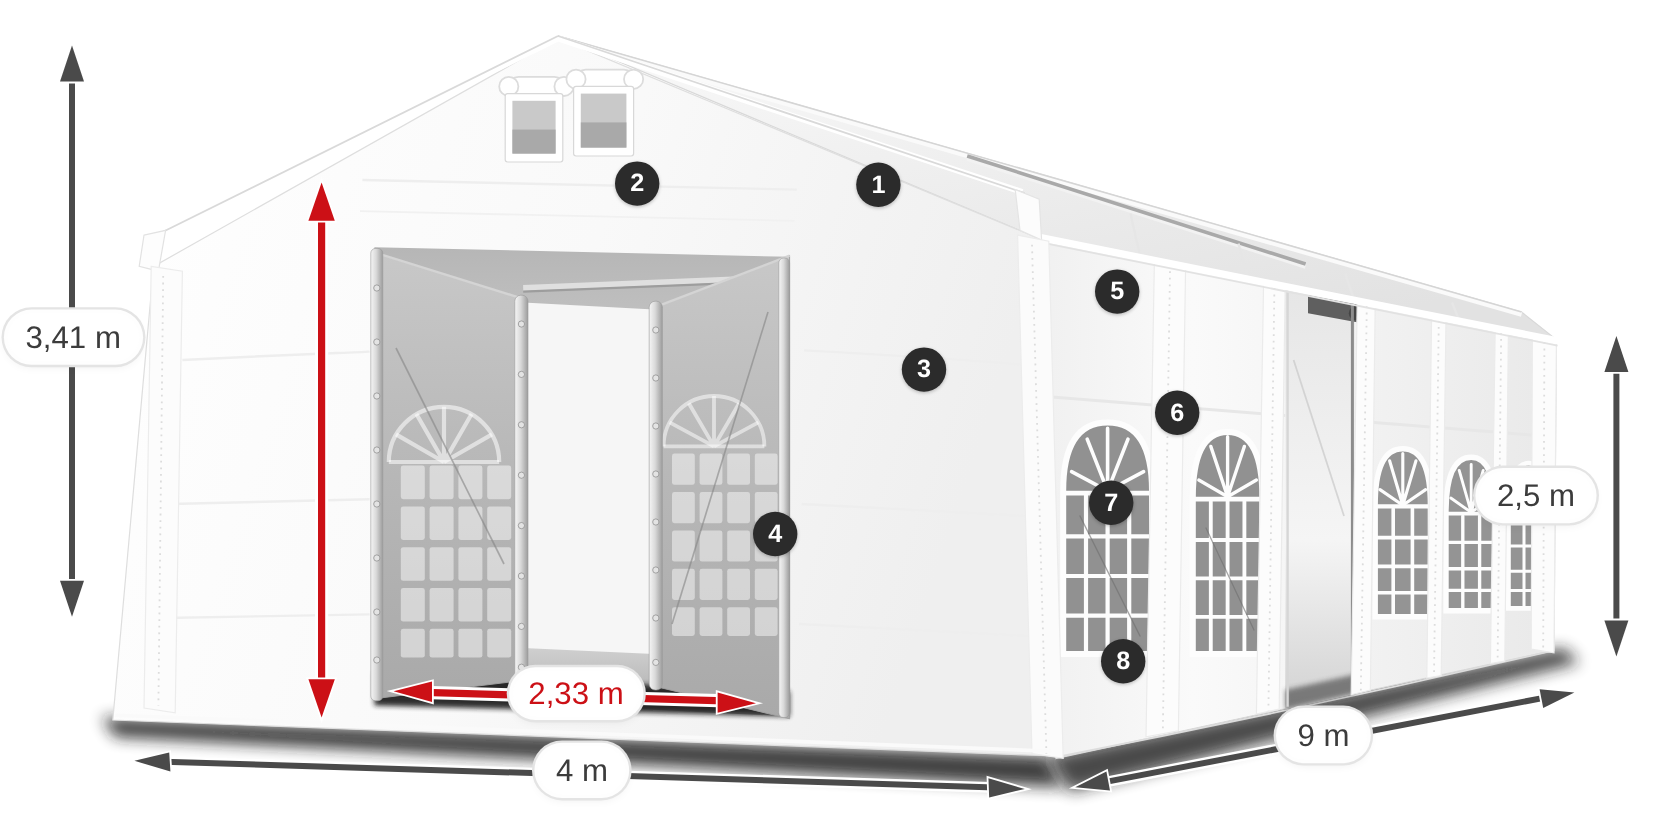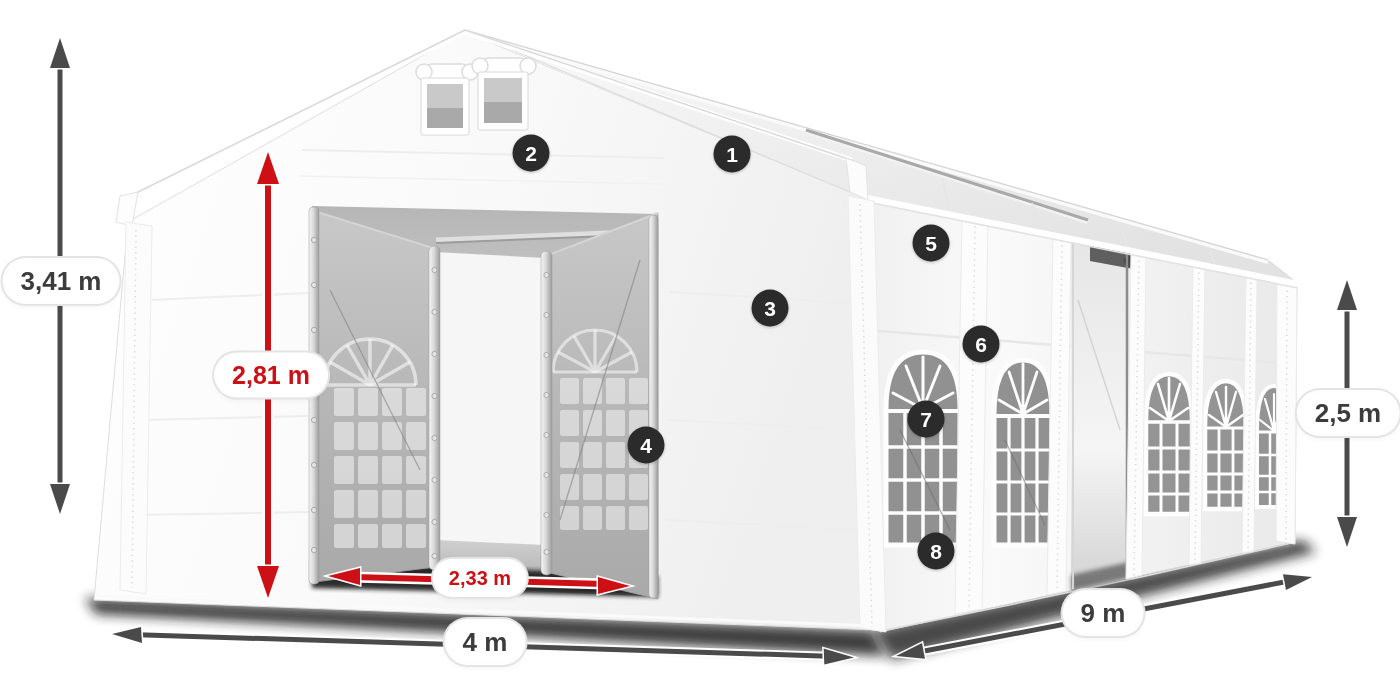--- a/index.html
+++ b/index.html
@@ -14,28 +14,28 @@
   html,body{margin:0;padding:0;background:var(--background);}
   .stage{
     position:relative;width:1400px;height:700px;overflow:hidden;
     background:var(--background);
     font-family:"Liberation Sans", sans-serif;
   }
   .stage svg{position:absolute;left:0;top:0;}
   .dim-label{
     position:absolute;transform:translate(-50%,-50%);
     background:#ffffff;border-radius:20px;padding:7px 15px;
-    font-weight:bold;font-size:26px;line-height:1;white-space:nowrap;
+    font-weight:normal;font-size:26px;line-height:1;white-space:nowrap;
     box-shadow:0 0 0 3px rgba(255,255,255,.95), 0 0 0 5px #e4e4e4, 0 3px 9px rgba(0,0,0,.10);
     z-index:20;
     text-align:right;
   }
   .dim-label.dark{color:var(--label-text-dark);}
   .dim-label.red{color:var(--label-text-red);font-size:25px;}
-  .dim-label.small{font-size:20px;padding:6px 13px;}
+  .dim-label.small{font-size:26px;padding:6px 13px;}
   .callout-badge{
     position:absolute;transform:translate(-50%,-50%);
     width:37px;height:37px;border-radius:50%;
     background:var(--badge-bg);color:var(--badge-text);
     display:flex;align-items:center;justify-content:center;
     font-weight:bold;font-size:21px;z-index:30;
     box-shadow:0 1px 3px rgba(0,0,0,.25);
     cursor:pointer;
   }
   .arrow-shaft-dark{stroke:var(--arrow-dark);fill:none;}
@@ -377,25 +377,24 @@
   </g>
   <g>
     <path class="arrow-halo" stroke-width="10" d="M1347,294 L1347,533"></path>
     <path class="arrow-shaft-dark" stroke-width="5" d="M1347,296 L1347,531"></path>
     <polygon class="arrow-head-dark" points="1347,280 1337,310 1357,310"></polygon>
     <polygon class="arrow-head-dark" points="1347,547 1337,517 1357,517"></polygon>
   </g>
 </svg>
 
 <div class="dim-label dark" style="left:61px;top:281px">3,41 m</div>
-<div class="dim-label red" style="left:271px;top:375px">2,81 m</div>
 <div class="dim-label red small" style="left:480px;top:578px">2,33 m</div>
 <div class="dim-label dark" style="left:485px;top:642px">4 m</div>
 <div class="dim-label dark" style="left:1103px;top:613px">9 m</div>
-<div class="dim-label dark" style="left:1348px;top:413px">2,5 m</div>
+<div class="dim-label dark" style="left:1280px;top:413px">2,5 m</div>
 
 <div class="callout-badge" style="left:732px;top:154px">1</div>
 <div class="callout-badge" style="left:531px;top:153px">2</div>
 <div class="callout-badge" style="left:770px;top:308px">3</div>
 <div class="callout-badge" style="left:646px;top:445px">4</div>
 <div class="callout-badge" style="left:931px;top:243px">5</div>
 <div class="callout-badge" style="left:981px;top:344px">6</div>
 <div class="callout-badge" style="left:926px;top:419px">7</div>
 <div class="callout-badge" style="left:936px;top:551px">8</div>
 

